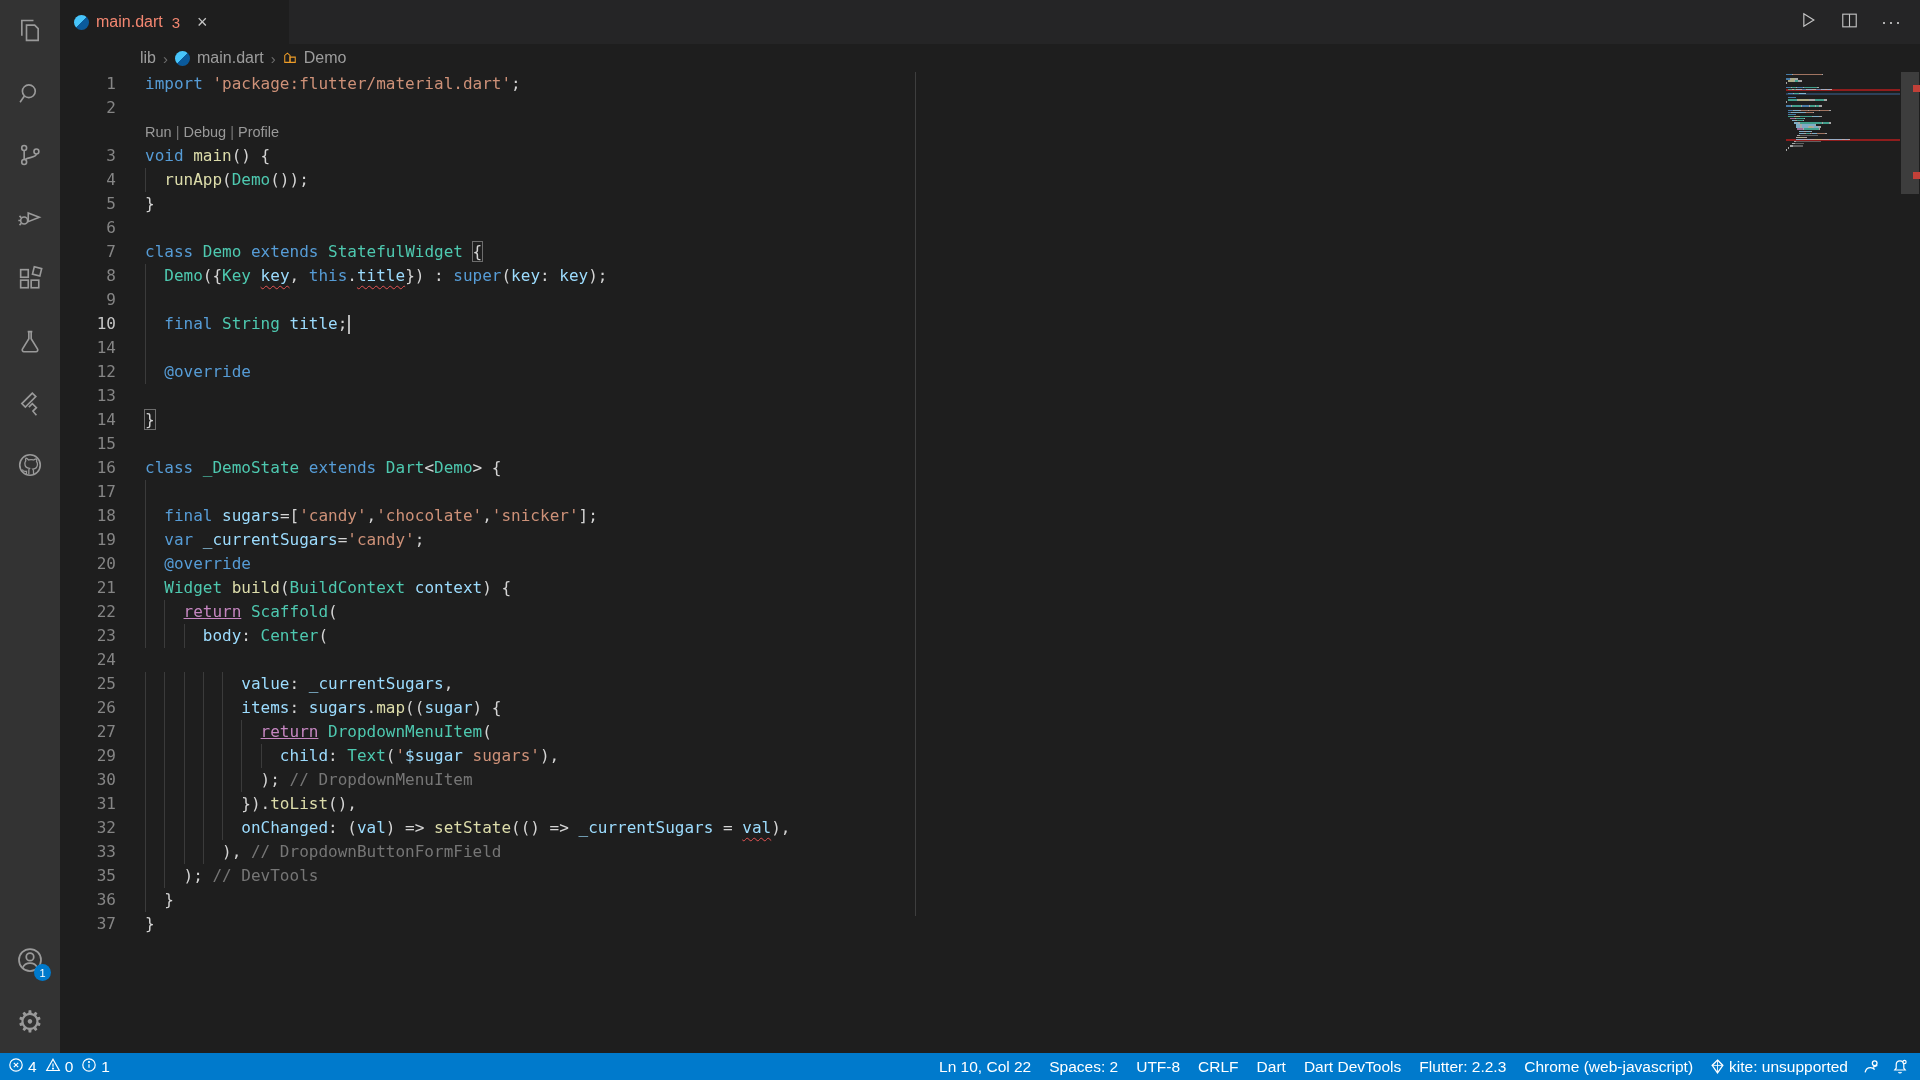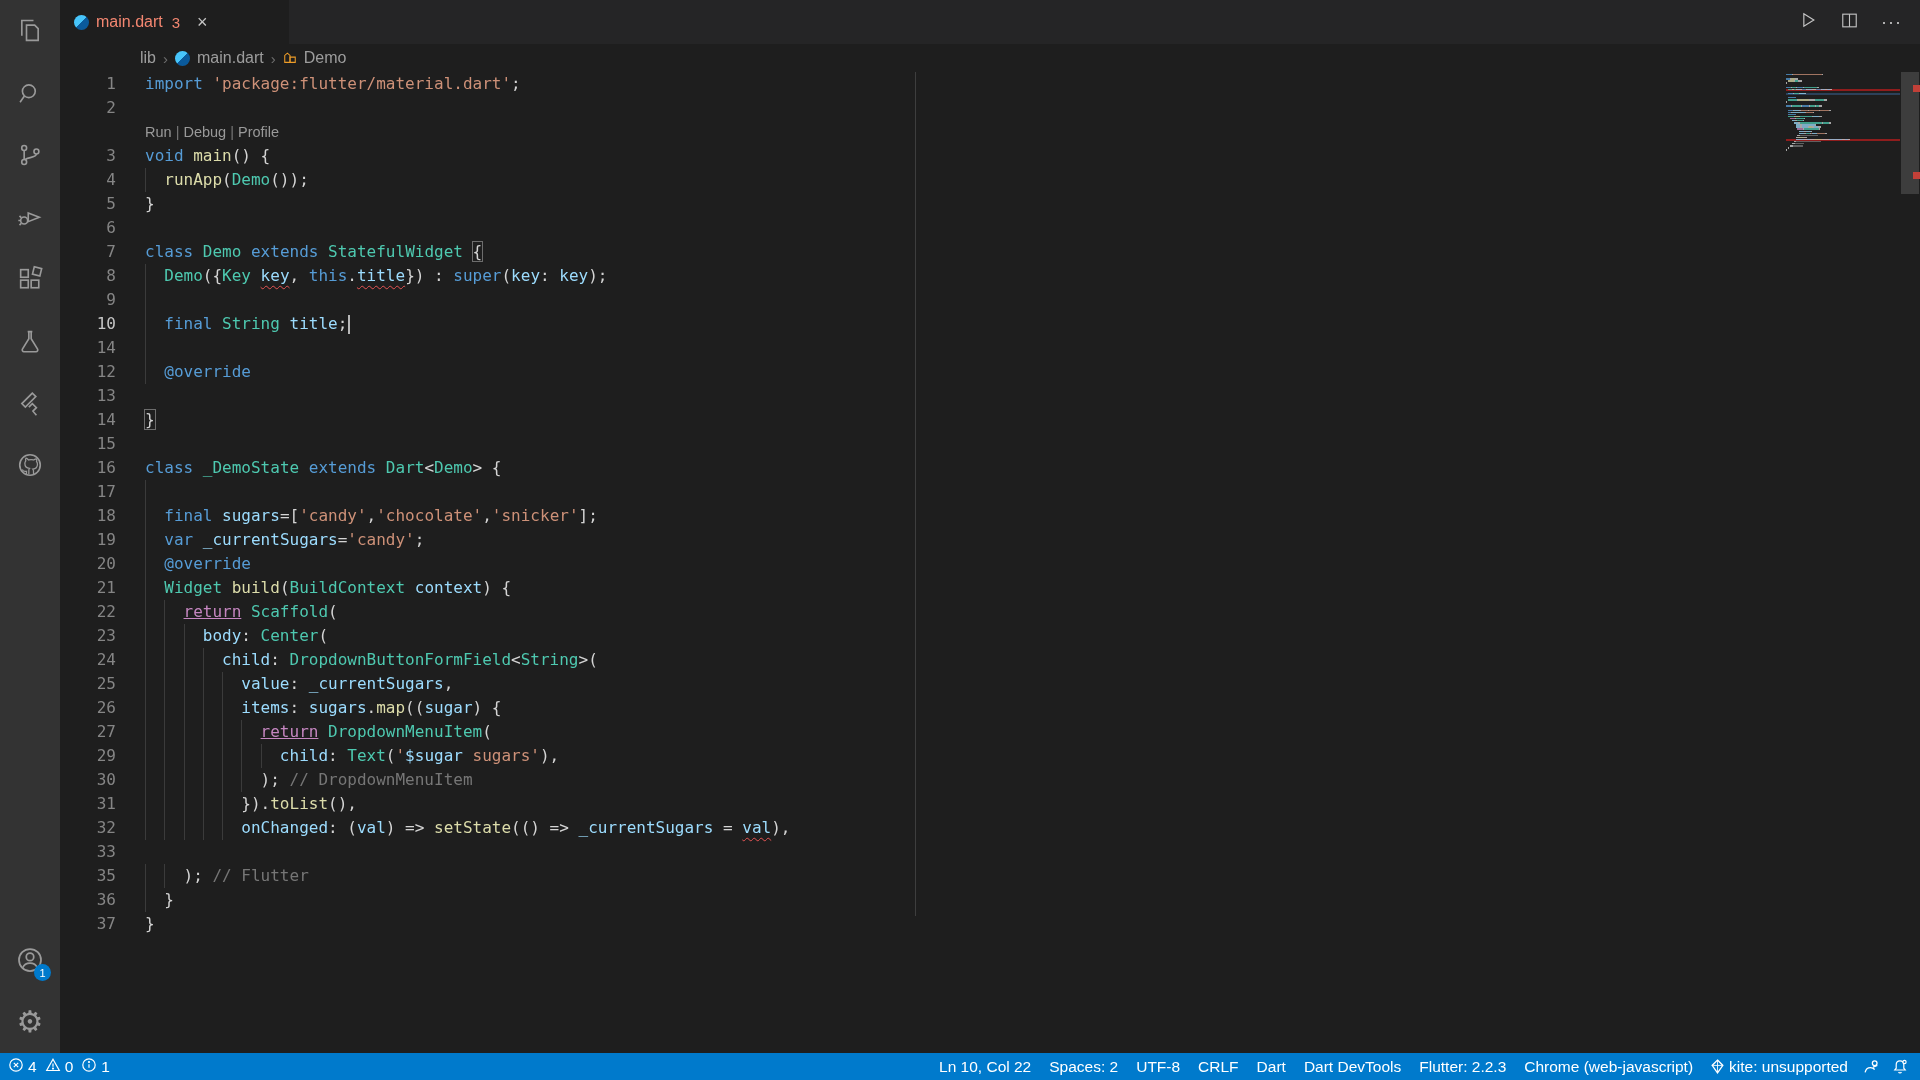--- a/index.html
+++ b/index.html
@@ -273,21 +273,20 @@
             <div class="row">
               <div class="num">22</div>
               <div class="txt"><span class="guide"></span><span class="guide"></span><span class="tk ctl">return</span><span class="tk def"> </span><span class="tk type">Scaffold</span><span class="tk def">(</span></div>
             </div>
             <div class="row">
               <div class="num">23</div>
               <div class="txt"><span class="guide"></span><span class="guide"></span><span class="guide"></span><span class="tk var">body</span><span class="tk def">: </span><span class="tk type">Center</span><span class="tk def">(</span></div>
             </div>
             <div class="row">
               <div class="num">24</div>
-              <div class="txt"><span class="guide"></span><span class="guide"></span><span class="guide"></span><span class="guide"></span><span class="tk var">child</span><span class="tk def">: </span><span class="tk type">DropdownButtonFormField</span><span class="tk def">&lt;</span><span class="tk type">String</span><span class="tk def">&gt;(</span></div>
             </div>
             <div class="row">
               <div class="num">25</div>
               <div class="txt"><span class="guide"></span><span class="guide"></span><span class="guide"></span><span class="guide"></span><span class="guide"></span><span class="tk var">value</span><span class="tk def">: </span><span class="tk var">_currentSugars</span><span class="tk def">,</span></div>
             </div>
             <div class="row">
               <div class="num">26</div>
               <div class="txt"><span class="guide"></span><span class="guide"></span><span class="guide"></span><span class="guide"></span><span class="guide"></span><span class="tk var">items</span><span class="tk def">: </span><span class="tk var">sugars</span><span class="tk def">.</span><span class="tk fn">map</span><span class="tk def">((</span><span class="tk var">sugar</span><span class="tk def">) {</span></div>
             </div>
             <div class="row">
@@ -305,24 +304,25 @@
             <div class="row">
               <div class="num">31</div>
               <div class="txt"><span class="guide"></span><span class="guide"></span><span class="guide"></span><span class="guide"></span><span class="guide"></span><span class="tk def">}).</span><span class="tk fn">toList</span><span class="tk def">(),</span></div>
             </div>
             <div class="row">
               <div class="num">32</div>
               <div class="txt"><span class="guide"></span><span class="guide"></span><span class="guide"></span><span class="guide"></span><span class="guide"></span><span class="tk var">onChanged</span><span class="tk def">: (</span><span class="tk var">val</span><span class="tk def">) =&gt; </span><span class="tk fn">setState</span><span class="tk def">(() =&gt; </span><span class="tk var">_currentSugars</span><span class="tk def"> = </span><span class="tk var sq">val</span><span class="tk def">),</span></div>
             </div>
             <div class="row">
               <div class="num">33</div>
+              <div class="txt"><span class="guide"></span><span class="guide"></span><span class="guide"></span><span class="guide"></span><span class="tk def">), </span><span class="tk lbl">// DropdownButtonFormField</span></div>
             </div>
             <div class="row">
               <div class="num">35</div>
-              <div class="txt"><span class="guide"></span><span class="guide"></span><span class="tk def">); </span><span class="tk lbl">// Flutter</span></div>
+              <div class="txt"><span class="guide"></span><span class="guide"></span><span class="tk def">); </span><span class="tk lbl">// DevTools</span></div>
             </div>
             <div class="row">
               <div class="num">36</div>
               <div class="txt"><span class="guide"></span><span class="tk def">}</span></div>
             </div>
             <div class="row">
               <div class="num">37</div>
               <div class="txt"><span class="tk def">}</span></div>
             </div>
           </div>

